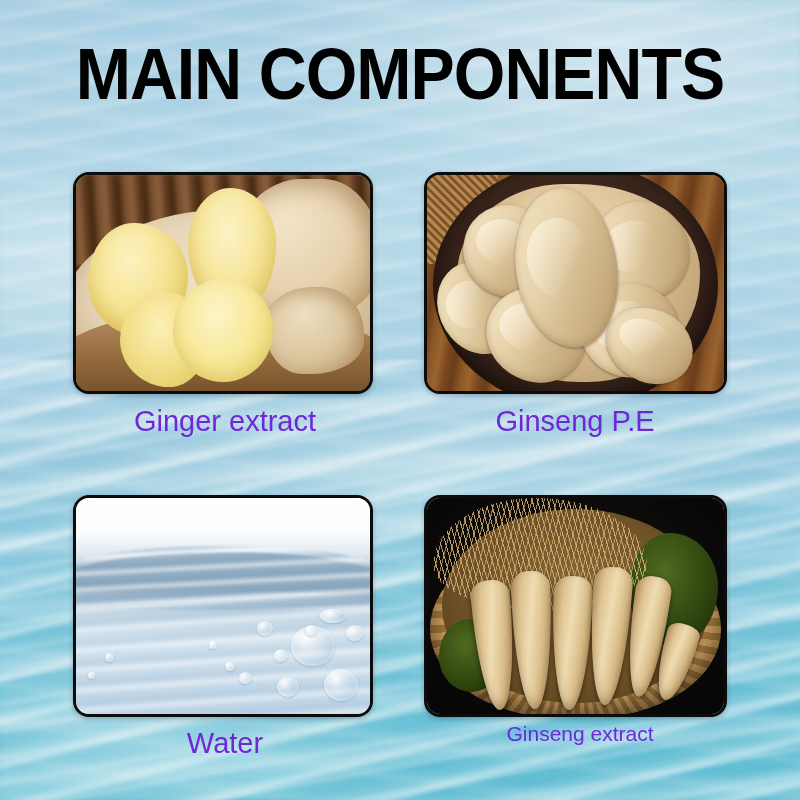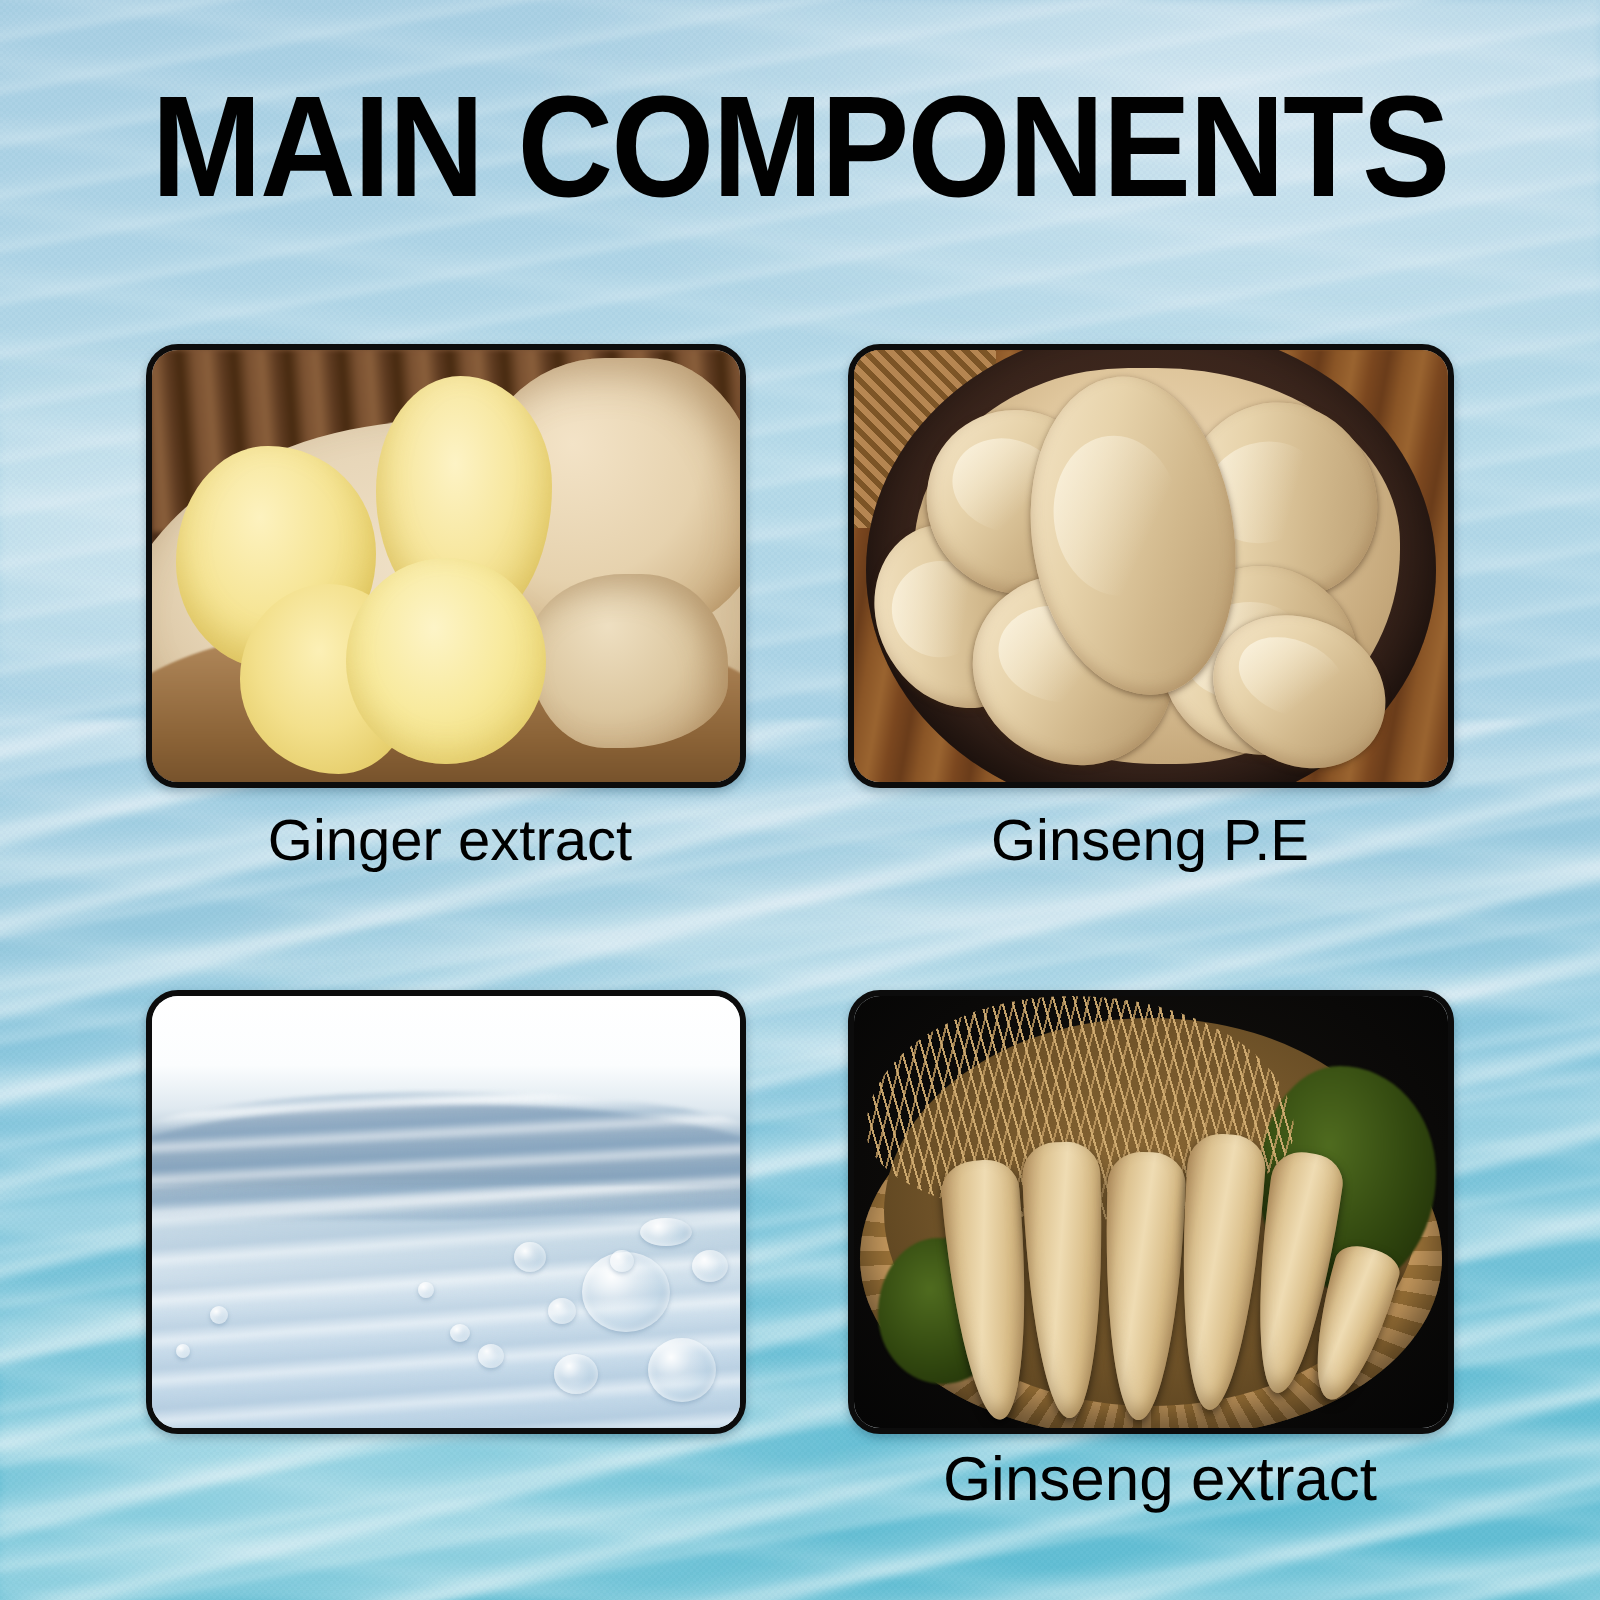--- a/index.html
+++ b/index.html
@@ -122,34 +122,34 @@
     background: #cfd9de;
   }
   .card .photo { position: absolute; inset: 0; }
   .caption {
     position: absolute;
     left: 0; right: 0;
     text-align: center;
     font-family: "Liberation Sans", sans-serif;
     font-weight: 400;
     font-size: 29px;
-    color: #000000;
+    color: #6d28d9;
     white-space: nowrap;
   }
 
   
   #card-ginger   { left: 73px;  top: 172px; width: 300px; height: 222px; }
   #card-angelica { left: 424px; top: 172px; width: 303px; height: 222px; }
   #card-water    { left: 73px;  top: 495px; width: 300px; height: 222px; }
   #card-ginseng  { left: 424px; top: 495px; width: 303px; height: 222px; }
 
   #cap-ginger   { top: 405px; left: 40px;  width: 370px; text-align: center; }
   #cap-angelica { top: 405px; left: 420px; width: 310px; text-align: center; }
   #cap-water    { top: 727px; left: 40px;  width: 370px; text-align: center; }
-  #cap-ginseng  { top: 722px; left: 400px; width: 360px; text-align: center; font-size: 31px;}
+  #cap-ginseng  { top: 722px; left: 400px; width: 360px; text-align: center; font-size: 21px;}
 
   
   .ph-ginger {
     background:
       linear-gradient(180deg, #7d5537 0%, #6d4527 18%, #5a381f 30%, #4a2d19 40%, #3c2414 100%);
   }
   .ph-ginger .slats {
     position: absolute; left:0; right:0; top:0; height:42%;
     background: repeating-linear-gradient(86deg,
       #7a5131 0px, #8a5f3b 7px, #5d3a20 14px, #46290f 20px, #7a5131 27px);
@@ -442,20 +442,21 @@
           <div class="bub" style="right:33%;bottom:36%;width:16px;height:15px;"></div>
           <div class="bub" style="right:40%;bottom:14%;width:13px;height:12px;"></div>
           <div class="bub" style="right:46%;bottom:20%;width:10px;height:9px;"></div>
           <div class="bub" style="right:52%;bottom:30%;width:8px;height:8px;"></div>
           <div class="bub" style="right:18%;bottom:36%;width:12px;height:11px;"></div>
           <div class="bub" style="left:10%;bottom:24%;width:9px;height:9px;"></div>
           <div class="bub" style="left:4%;bottom:16%;width:7px;height:7px;"></div>
         </div>
       </div>
     </div>
+    <div class="caption" id="cap-water">Water</div>
 
     <div class="card" id="card-ginseng">
       <div class="frame">
         <div class="photo ph-gins">
           <div class="basket"></div>
           <div class="basket-in"></div>
           <div class="moss m1"></div>
           <div class="moss m2"></div>
           <div class="whiskers"></div>
           <div class="rt r1"></div>

